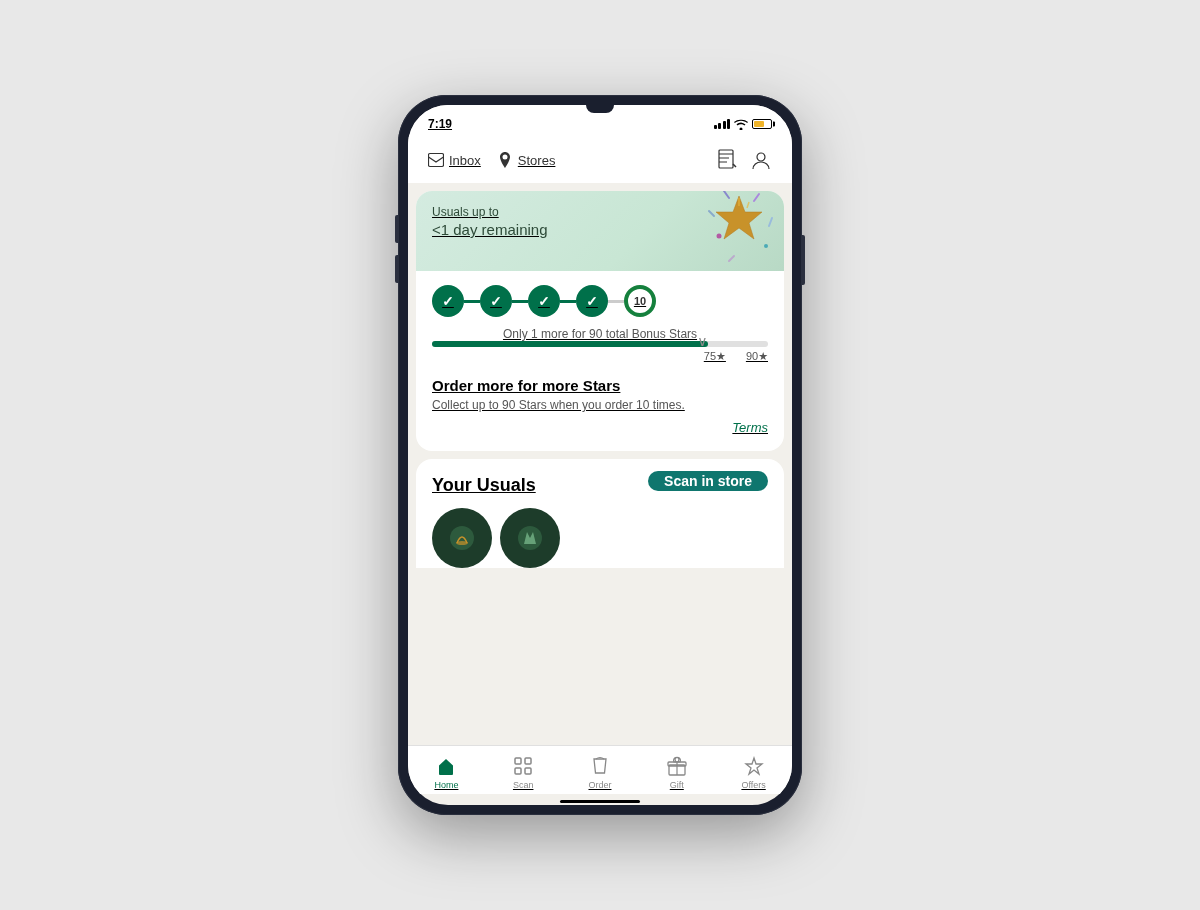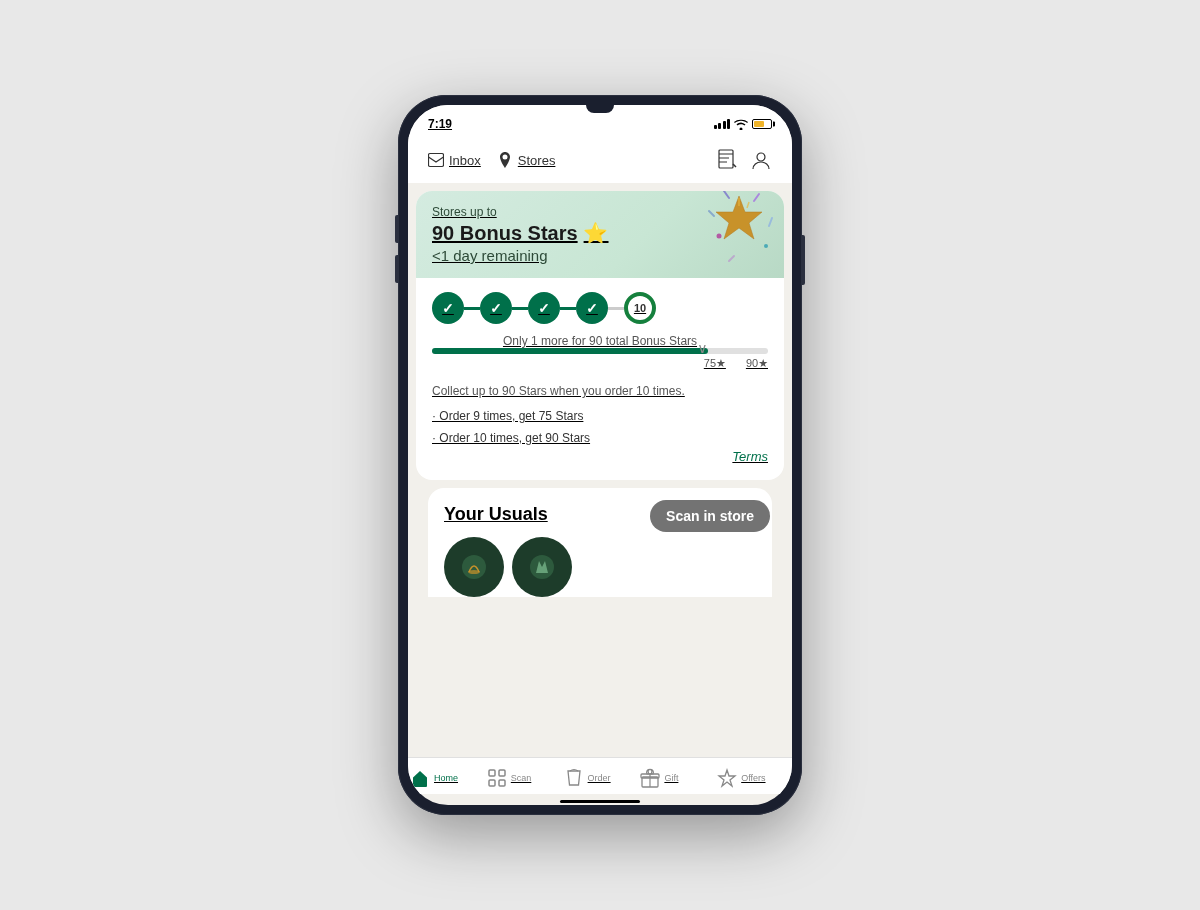--- a/index.html
+++ b/index.html
@@ -318,21 +318,21 @@
       display: block;
       text-align: right;
       font-size: 13px;
       color: #00704a;
       font-style: italic;
       font-weight: 500;
     }
 
     
     .usuals-section {
-      margin: 8px 20px 0;
+      margin: 8px 8px 0;
       background: #fff;
       border-radius: 16px 16px 0 0;
       padding: 16px 16px 0;
       position: relative;
       min-height: 90px;
     }
 
     .usuals-title {
       font-size: 18px;
       font-weight: 700;
@@ -360,24 +360,24 @@
 
     .usual-item svg {
       width: 30px;
       height: 30px;
     }
 
     
     .scan-button {
       position: absolute;
       top: 12px;
-      right: 2px;
-      background: #737373;
+      right: 16px;
+      background: #0f766e;
       color: #fff;
-      padding: 8px 16px;
+      padding: 2px 16px;
       border-radius: 24px;
       font-size: 14px;
       font-weight: 600;
       border: none;
       cursor: pointer;
       white-space: nowrap;
     }
 
     
     .bottom-nav {
@@ -385,21 +385,21 @@
       border-top: 1px solid #e0e0e0;
       display: flex;
       justify-content: space-around;
       align-items: center;
       padding: 8px 0 4px;
       flex-shrink: 0;
     }
 
     .nav-tab {
       display: flex;
-      flex-direction: row;
+      flex-direction: column;
       align-items: center;
       gap: 2px;
       flex: 1;
     }
 
     .nav-tab-icon {
       width: 24px;
       height: 24px;
       display: flex;
       align-items: center;
@@ -514,25 +514,21 @@
             <svg width="22" height="22" viewBox="0 0 22 22" fill="none">
               <circle cx="11" cy="8" r="4" stroke="#333" stroke-width="1.2"></circle>
               <path d="M3 20c0-4 3.6-7 8-7s8 3 8 7" stroke="#333" stroke-width="1.2"></path>
             </svg>
           </div>
         </div>
       </div>
 
       <div class="bonus-card">
         <div class="bonus-banner">
-          <div class="bonus-text-small">Stores up to</div>
-          <div class="bonus-title">
-            <span>90 Bonus Stars</span>
-            <span>⭐</span>
-          </div>
+          <div class="bonus-text-small">Usuals up to</div>
           <div class="bonus-remaining">&lt;1 day remaining</div>
           <div class="star-decoration">
             <svg width="70" height="80" viewBox="0 0 70 80" fill="none">
 
               <line x1="20" y1="5" x2="25" y2="12" stroke="#88c" stroke-width="2" stroke-linecap="round"></line>
               <line x1="55" y1="8" x2="50" y2="15" stroke="#a8d" stroke-width="2" stroke-linecap="round"></line>
               <line x1="10" y1="30" x2="5" y2="25" stroke="#8ac" stroke-width="2" stroke-linecap="round"></line>
               <line x1="65" y1="40" x2="68" y2="32" stroke="#9bd" stroke-width="2" stroke-linecap="round"></line>
               <line x1="30" y1="70" x2="25" y2="75" stroke="#bac" stroke-width="2" stroke-linecap="round"></line>
               <circle cx="15" cy="50" r="2.5" fill="#a08" opacity="0.6"></circle>
@@ -566,25 +562,22 @@
               <div class="progress-bar-fill"></div>
               <span class="progress-chevron">∨</span>
             </div>
             <div class="progress-labels">
               <span>75★</span>
               <span>90★</span>
             </div>
           </div>
 
           <div class="order-info">
+            <div class="order-title">Order more for more Stars</div>
             <div class="order-subtitle">Collect up to 90 Stars when you order 10 times.</div>
-            <div class="order-bullets">
-              <div>· Order 9 times, get 75 Stars</div>
-              <div>· Order 10 times, get 90 Stars</div>
-            </div>
             <span class="terms-link">Terms</span>
           </div>
         </div>
       </div>
 
       <div class="usuals-section">
         <div class="usuals-title">Your Usuals</div>
         <div class="usuals-items">
           <div class="usual-item">
             <svg viewBox="0 0 30 30" fill="none">

